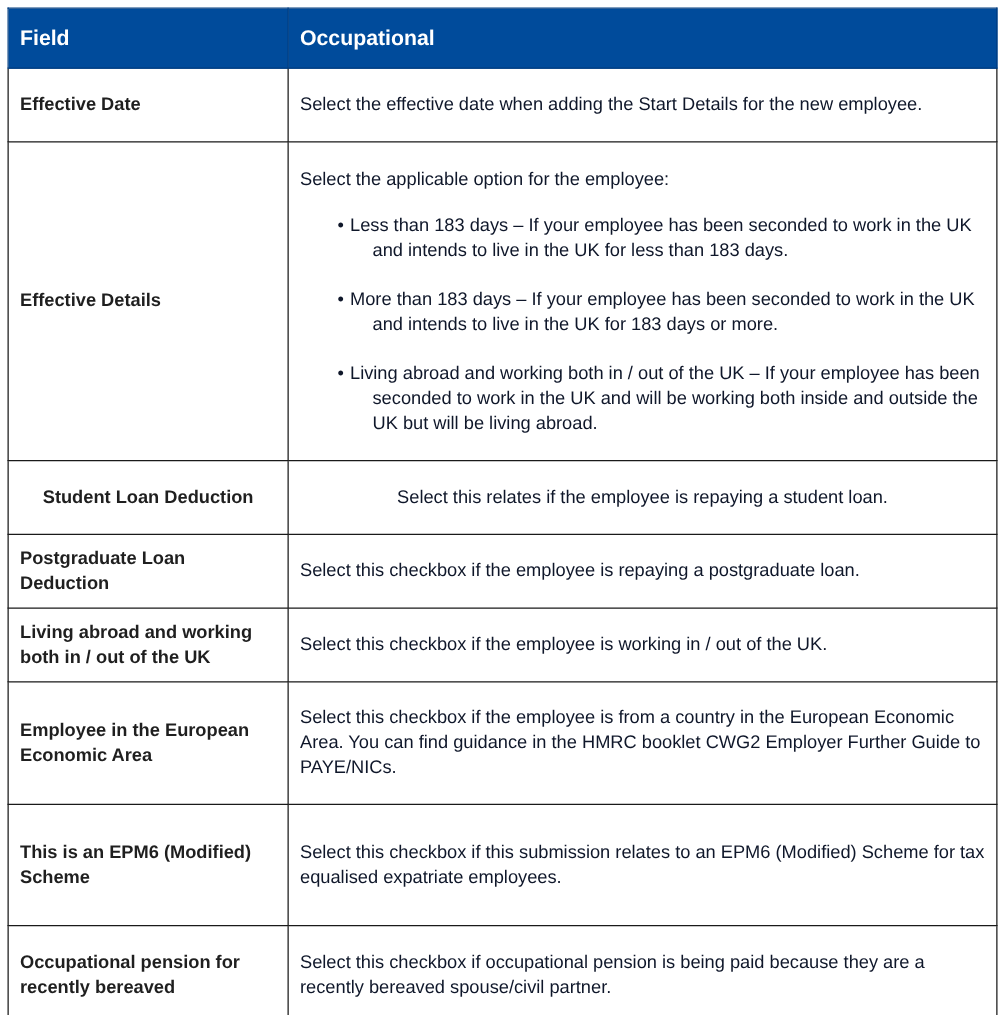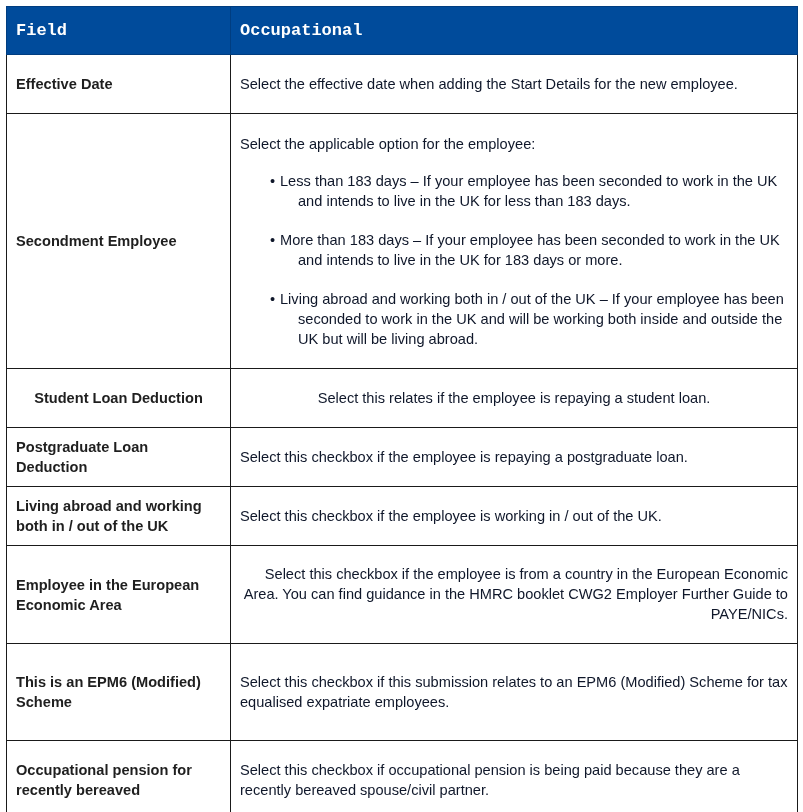--- a/index.html
+++ b/index.html
@@ -7,34 +7,34 @@
   .tbl {
     position: absolute; left: 6px; top: 6px; width: 791px;
     border-collapse: collapse; table-layout: fixed;
     font-family: "Liberation Sans", "DejaVu Sans", sans-serif;
   }
   .tbl col.c1 { width: 224px; }
   .tbl col.c2 { width: 567px; }
   .tbl th {
     background: #004b9b; color: #ffffff; text-align: left;
     font-size: 17px; font-weight: bold; height: 48px; padding: 0 9px;
-    border: 1px solid #003d80; box-sizing: border-box; font-family: Liberation Mono, monospace;
+    border: 1px solid #003d80; box-sizing: border-box;
   }
   .tbl td {
     border: 1px solid #1a1a1a; vertical-align: middle; box-sizing: border-box;
     padding: 0 9px; font-size: 14.6px; color: #0f172a; line-height: 20px;
   }
   .tbl td.field { font-weight: bold; color: #1f1f1f; }
   .tbl tr.r-effective td { height: 59px; }
   .tbl tr.r-secondment td { height: 255px; }
   .tbl tr.r-student td { height: 59px; text-align: center; }
   .tbl tr.r-postgrad td { height: 59px; }
   .tbl tr.r-living td { height: 59px; }
   .tbl tr.r-eea td { height: 98px; }
-  .tbl tr.r-eea td.expl { vertical-align: top; padding-top: 18px; text-align: right; }
+  .tbl tr.r-eea td.expl { vertical-align: top; padding-top: 18px; }
   .tbl tr.r-epm6 td { height: 97px; }
   .tbl tr.r-pension td { height: 98px; }
   .tbl tr.r-pension td { vertical-align: top; padding-top: 19px; }
   .sec-intro { margin: 0 0 17px 0; }
   .sec-list { list-style: none; margin: 0; padding: 0 0 0 30px; }
   .sec-list li { position: relative; padding-left: 10px; margin-bottom: 19px; }
   .sec-list li:last-child { margin-bottom: 0; }
   .sec-list li .bullet { position: absolute; left: 0; top: 0; }
   .hang { display: block; text-indent: -18px; padding-left: 18px; }
 </style>
@@ -51,21 +51,21 @@
       <th>Field</th>
       <th>Occupational</th>
     </tr>
   </thead>
   <tbody>
     <tr class="r-effective">
       <td class="field">Effective Date</td>
       <td class="expl">Select the effective date when adding the Start Details for the new employee.</td>
     </tr>
     <tr class="r-secondment">
-      <td class="field">Secondment Employee</td>
+      <td class="field">Effective Details</td>
       <td class="expl">
         <p class="sec-intro">Select the applicable option for the employee:</p>
         <ul class="sec-list">
           <li>
             <span class="bullet">•</span>
             <span class="hang">Less than 183 days – If your employee has been seconded to work in the UK and intends to live in the UK for less than 183 days.</span>
           </li>
           <li>
             <span class="bullet">•</span>
             <span class="hang">More than 183 days – If your employee has been seconded to work in the UK and intends to live in the UK for 183 days or more.</span>

